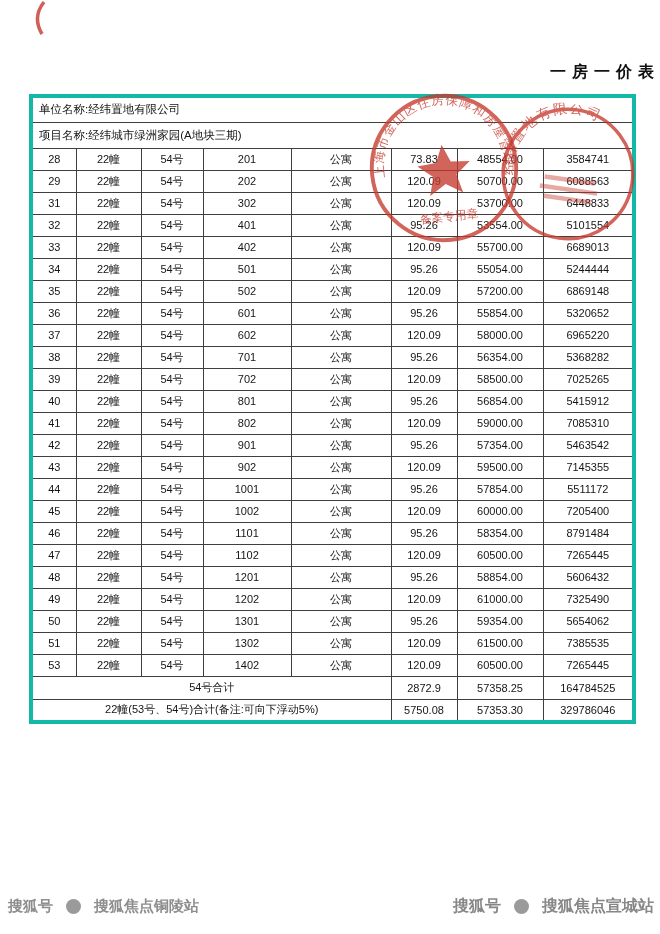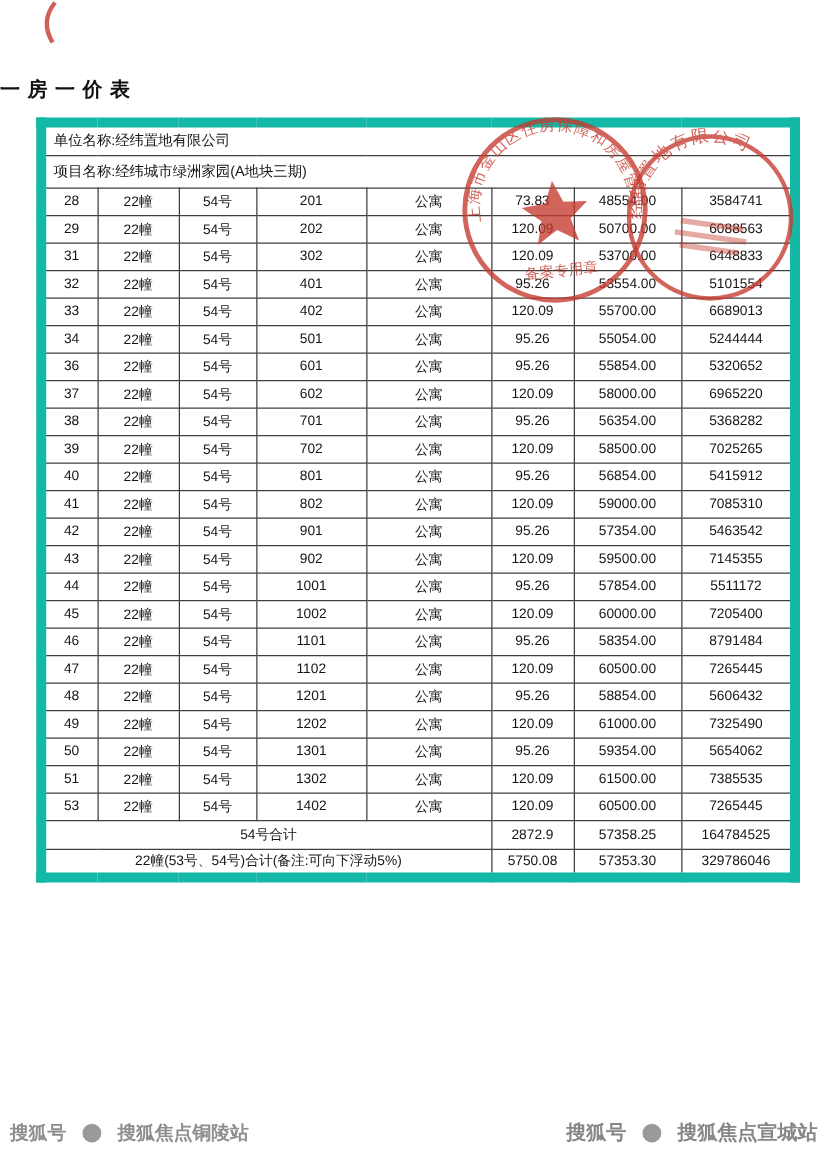--- a/index.html
+++ b/index.html
@@ -7,33 +7,33 @@
   body{
     background:#ffffff;
     font-family:"Liberation Sans","DejaVu Sans",sans-serif;
     position:relative;
     overflow:hidden;
     color:#151515;
   }
   .page-title{
     position:absolute;
     top:62px;left:0;width:100%;
-    text-align:left;
+    text-align:right;
     font-size:16px;font-weight:bold;
     letter-spacing:6px;
     color:#111;
   }
   table.price{
     position:absolute;
     left:29px;top:94px;
     width:603px;
     border-collapse:collapse;
     table-layout:fixed;
     font-size:11px;
-    border:8px solid #14b8a6;
+    border:4px solid #14b8a6;
   }
   table.price td{
     border:1px solid #3f3f3f;
     text-align:center;
     height:22px;
     padding:0 2px;
     white-space:nowrap;
     overflow:hidden;
   }
   table.price tbody.info td{
@@ -146,20 +146,30 @@
         <td>34</td>
         <td>22幢</td>
         <td>54号</td>
         <td>501</td>
         <td>公寓</td>
         <td>95.26</td>
         <td>55054.00</td>
         <td>5244444</td>
       </tr>
       <tr>
+        <td>35</td>
+        <td>22幢</td>
+        <td>54号</td>
+        <td>502</td>
+        <td>公寓</td>
+        <td>120.09</td>
+        <td>57200.00</td>
+        <td>6869148</td>
+      </tr>
+      <tr>
         <td>36</td>
         <td>22幢</td>
         <td>54号</td>
         <td>601</td>
         <td>公寓</td>
         <td>95.26</td>
         <td>55854.00</td>
         <td>5320652</td>
       </tr>
       <tr>

